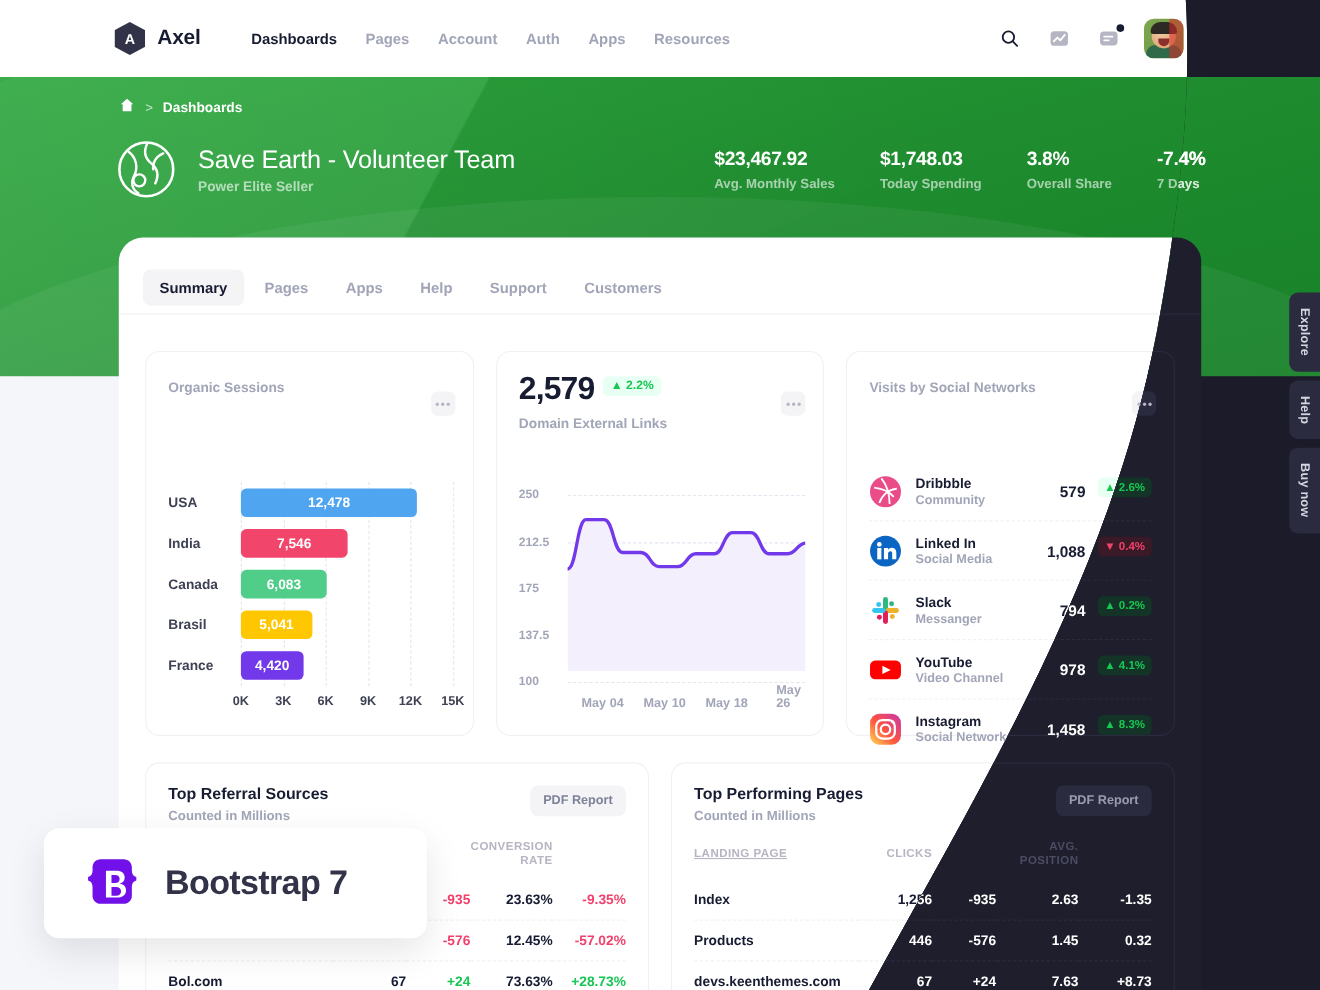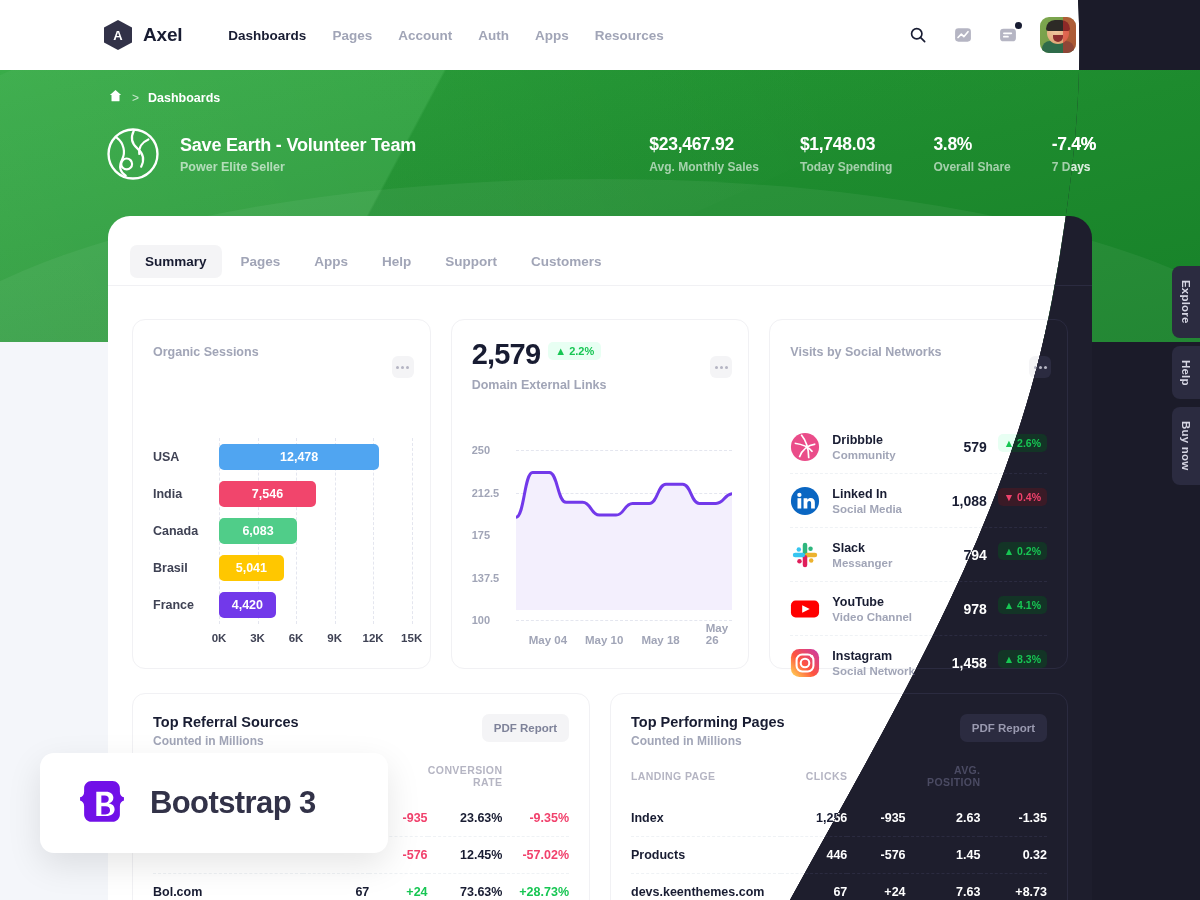--- a/index.html
+++ b/index.html
@@ -61,21 +61,21 @@
   .hero::before{
     content:""; position:absolute; left:-20%; top:-40%; width:90%; height:150%;
     transform: rotate(-24deg);
     background: linear-gradient(90deg, rgba(255,255,255,0.05), rgba(255,255,255,0));
   }
   .breadcrumb { position: absolute; left: 108px; top: 18px; display: flex; align-items: center; gap: 9px; z-index: 3; }
   .bc-sep { color: rgba(255,255,255,.72); font-size: 12px; }
   .bc-text { font-size: 12.5px; font-weight: 600; color: #ffffff; cursor: pointer; }
   .hero-body { position: absolute; left: 104px; right: 104px; top: 55px; display: flex; align-items: center; z-index: 3; }
   .globe { width: 58px; height: 58px; margin-right: 18px; flex: 0 0 auto; }
-  .team-title { font-size: 18px; font-weight: 700; color: #fff; letter-spacing: -0.2px; }
+  .team-title { font-size: 23px; font-weight: 400; color: #fff; letter-spacing: -0.2px; }
   .team-sub { font-size: 12.5px; font-weight: 600; color: rgba(255,255,255,.62); margin-top: 4px; }
   .hero-stats { margin-left: auto; display: flex; align-items: flex-start; gap: 41px; }
   .hs-val { font-size: 17.5px; font-weight: 700; color: #fff; letter-spacing: -0.3px; }
   .hs-lbl { font-size: 12px; font-weight: 600; color: rgba(255,255,255,.6); margin-top: 5px; }
 
   
   .sheet {
     position: absolute; left: 108px; right: 108px; top: 216px; bottom: -40px;
     background: #ffffff; border-radius: 22px;
   }
@@ -133,21 +133,21 @@
              font-size: 11.5px; font-weight: 600; padding: 8px 12px; border-radius: 7px; cursor: pointer; }
   table { width: 100%; border-collapse: collapse; margin-top: 16px; table-layout: fixed; }
   thead th { font-size: 10.5px; font-weight: 600; color: #b5b5c3; letter-spacing: .4px;
              text-transform: uppercase; padding-bottom: 12px; text-align: right; }
   thead th.l { text-align: left; }
   tbody td { font-size: 12.5px; font-weight: 700; color: #181c32; padding: 11px 0; text-align: right;
              border-top: 1px dashed #eff2f5; }
   tbody tr:first-child td { border-top: none; }
   tbody td.l { text-align: left; }
   td.pos { color: #17c653; } td.neg { color: #f1416c; }
-  .c-src { width: 36%; } .c-n { width: 16%; } .c-d { width: 14%; } .c-r { width: 18%; } .c-rd { width: 16%; }
+  .c-src { width: 36%; text-decoration: underline; } .c-n { width: 16%; } .c-d { width: 14%; } .c-r { width: 18%; } .c-rd { width: 16%; }
 
   
   #dark-root {
     position: absolute; inset: 0;
     -webkit-clip-path: path("M1200,0 L1200,900 L790,900 C900,700 1010,520 1052,300 C1078,160 1082,70 1078,0 Z");
     clip-path: path("M1200,0 L1200,900 L790,900 C900,700 1010,520 1052,300 C1078,160 1082,70 1078,0 Z");
   }
   #dark-root .shade { position: absolute; inset: 0; background: #1b1b29; }
   #dark-root .navbar { background: #1b1b29; }
   #dark-root .brand-name { color: #ffffff; }
@@ -926,14 +926,14 @@
     <div class="rail-tab">Explore</div>
     <div class="rail-tab">Help</div>
     <div class="rail-tab">Buy now</div>
   </div>
 
 <div class="bs-badge">
   <svg class="bs-logo" viewBox="0 0 64 64">
     <path d="M10 14c0-5 4-9 9-9h26c5 0 9 4 9 9v4c0 4 2 6 5 7v4c-3 1-5 3-5 7v10c0 5-4 9-9 9H19c-5 0-9-4-9-9V36c0-4-2-6-5-7v-4c3-1 5-3 5-7z" fill="#7110e8"></path>
     <path d="M25 18h12c5.5 0 9 3 9 7.6 0 3.4-2.2 6-5.3 6.6v.3c4.2.5 6.8 3.2 6.8 7.2 0 5.3-4 8.3-10.6 8.3H25zm6.2 4.7v9h4c3.3 0 5.1-1.6 5.1-4.5 0-2.9-1.8-4.5-5-4.5zm0 13.3v10h5.1c3.7 0 5.6-1.7 5.6-5 0-3.3-2-5-5.8-5z" fill="#ffffff"></path>
   </svg>
-  <div class="bs-text">Bootstrap 3</div>
+  <div class="bs-text">Bootstrap 7</div>
 </div>
 
 </body></html>

